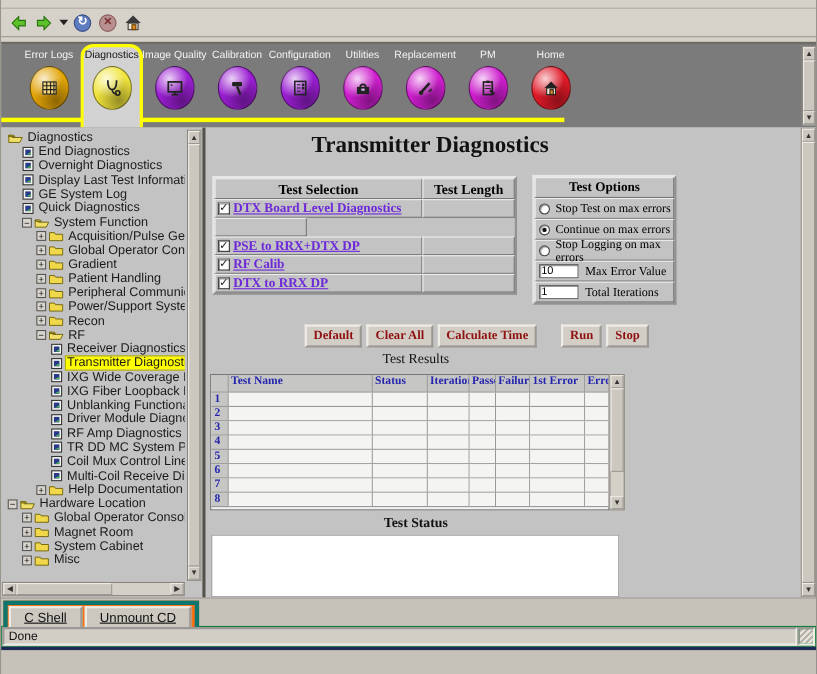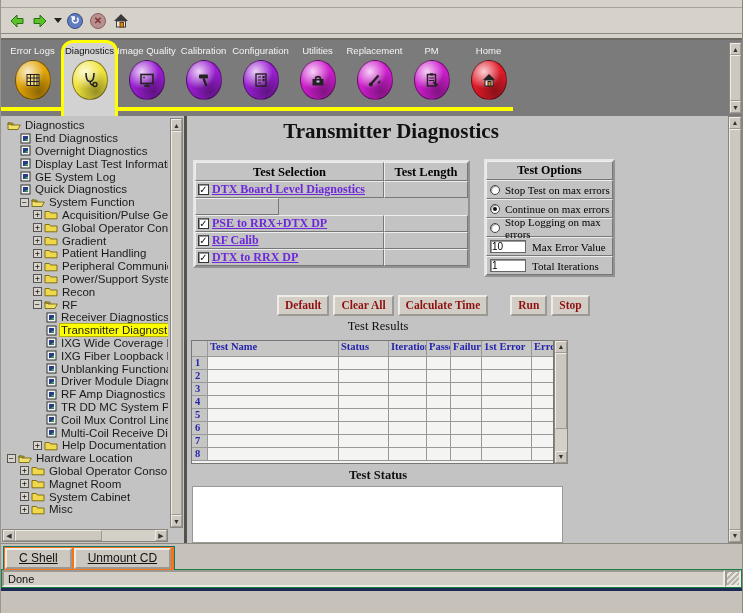--- a/index.html
+++ b/index.html
@@ -23,21 +23,21 @@
   .nav-ico svg { display:block; }
   .caret { width:0; height:0; border-left:4px solid transparent; border-right:4px solid transparent; border-top:5px solid #222; margin:0 4px 0 0; }
   .circle-ico { width:16px; height:16px; border-radius:50%; display:flex; align-items:center; justify-content:center; font-size:11px; font-weight:bold; line-height:1; }
   .refresh { background:#5f7cc0; color:#fff; border:1px solid #3a4f86; }
   .stopnav { background:#b99090; color:#7c2f2f; border:1px solid #8a5f5f; font-size:10px; }
 
   .sepstrip { height:6px; background:#d6d2ca; border-bottom:2px solid #6e6a64; }
 
   
   .iconframe { height:76px; background:#7b7b7b; position:relative; overflow:hidden; }
-  .tabs { display:flex; padding-left:3px; height:100%; }
+  .tabs { display:flex; padding-left:3px; height:100%;margin-left:12px; }
   .tab { width:57px; display:flex; flex-direction:column; align-items:center; padding-top:5px; position:relative; z-index:2; }
   .tab-label { font-size:9.5px; color:#f4f4f4; height:13px; white-space:nowrap; }
   .tab.selected { background:#d2d2d2; border:3px solid #ffff00; border-bottom:none; border-radius:12px 12px 0 0; padding-top:2px; }
   .tab.selected .tab-label { color:#111; }
   .oval { width:36px; height:40px; border-radius:50%; margin-top:2px; display:flex; align-items:center; justify-content:center; border:1px solid rgba(0,0,0,.45); }
   .oval svg { display:block; }
   .yellow-line { position:absolute; left:0; bottom:5px; width:512px; height:4px; background:#ffff00; z-index:1; }
 
   
   .vsb { background:#d4d0c8; border:1px solid #8a867e; display:flex; flex-direction:column; }
@@ -101,21 +101,21 @@
   .res-row .res-cell { height:13px; background:#f4f4f2; }
   .res-row .res-num { background:#c6c6c4; }
   .res-vsb { width:14px; height:124px; }
 
   .status-title { position:absolute; top:352px; left:0; width:382px; text-align:center; font-weight:bold; font-size:12.5px; color:#111; }
   .status-box { position:absolute; top:370px; left:5px; width:371px; height:57px; background:#fff; border:1px solid #999; }
   .content-vsb { position:absolute; right:0; top:0; bottom:0; width:14px; }
 
   
   .bottombar { height:26px; background:#c6c2ba; display:flex; align-items:flex-start; padding:2px 0 0 2px; border-top:1px solid #8e8a82; }
-  .shell-group { display:flex; border:1px solid #0f766e; background:#f97316; padding:1px; }
+  .shell-group { display:flex; border:4px solid #0f766e; background:#f97316; padding:1px; }
   .shell-btn { background:#ccc8c0; border:2px outset #efece6; font-size:12px; color:#111; text-decoration:underline; padding:1px 12px 2px; margin-right:2px; white-space:nowrap; cursor:default; }
   .statusbar { height:19px; background:#15803d; display:flex; align-items:stretch; padding:1px 1px 1px 1px; }
   .status-field { flex:1; border:2px inset #efece6; font-size:11px; display:flex; align-items:center; padding-left:4px; color:#111; background:#d2cec6; }
   .grip { width:16px; border:2px inset #efece6; background:repeating-linear-gradient(135deg,#b8b4ac 0 2px,#e8e4dc 2px 4px); }
   .navyedge { height:3px; background:#1c2a55; }
 </style>
 </head>
 <body>
 
 <div class="window">

